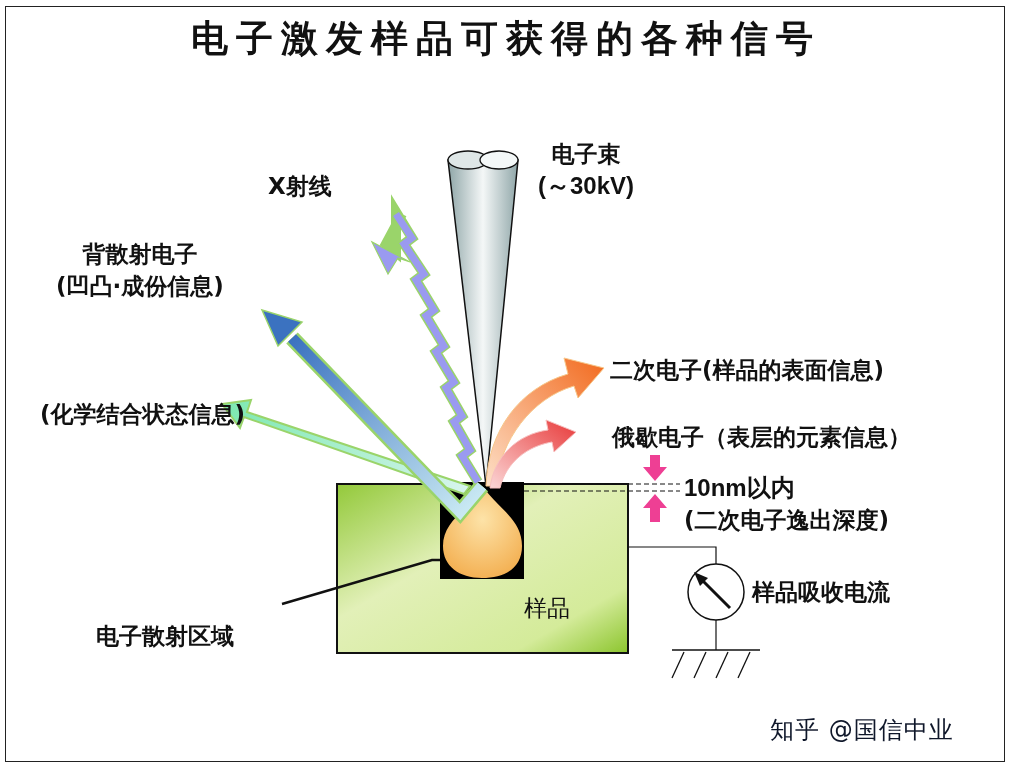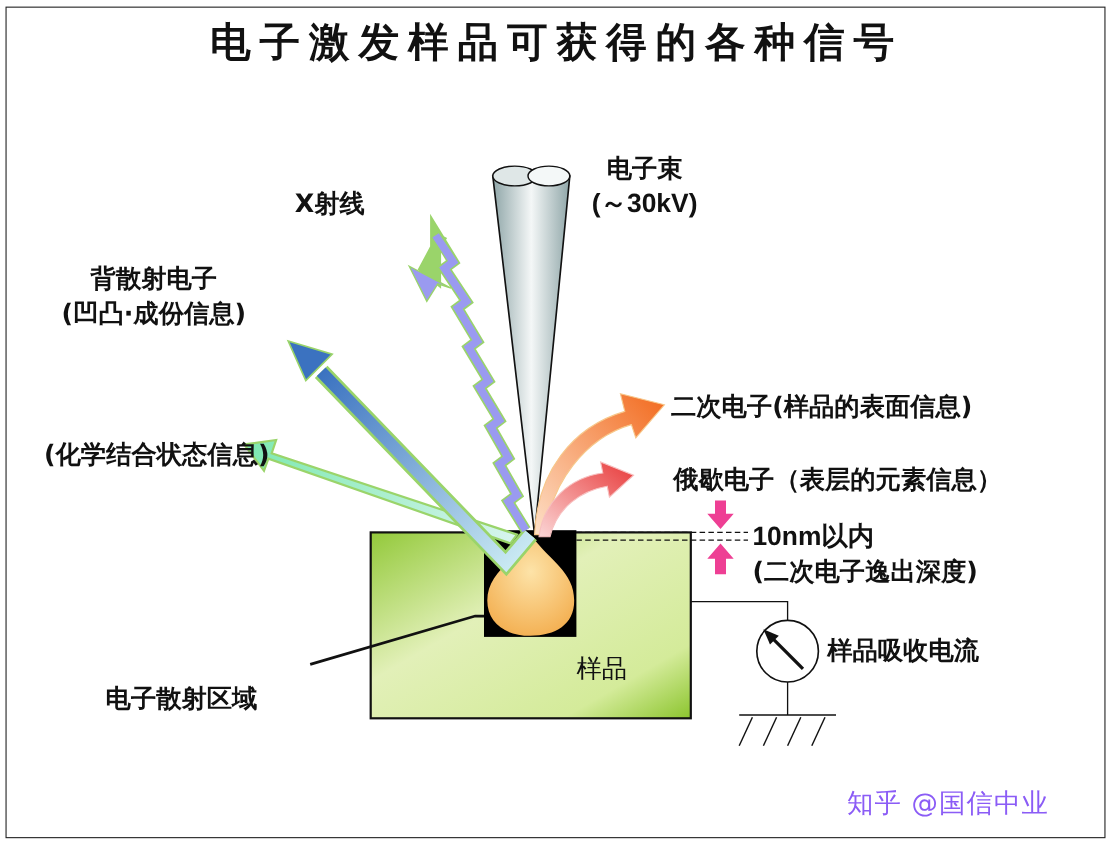--- a/index.html
+++ b/index.html
@@ -3,21 +3,21 @@
 <meta charset="utf-8">
 <style>
   html,body{margin:0;padding:0;background:#ffffff;}
   body{width:1012px;height:771px;position:relative;overflow:hidden;font-family:"DejaVu Sans","Liberation Sans",sans-serif;}
   .frame{position:absolute;left:5px;top:6px;width:1000px;height:756px;border:1.5px solid #222;box-sizing:border-box;background:#fff;}
   .title{position:absolute;left:0;top:14px;width:1012px;text-align:center;font-family:"DejaVu Serif","Liberation Serif",serif;font-weight:bold;font-size:37px;letter-spacing:8px;color:#111;}
   .lbl{position:absolute;font-weight:bold;font-size:23px;color:#111;line-height:32px;white-space:nowrap;}
   .lbl .l2{display:block;}
   .ctr{text-align:center;}
   .ser{font-family:Liberation Sans, sans-serif;}
-  .watermark{position:absolute;left:770px;top:714px;font-size:24px;color:#8b5cf6;letter-spacing:1px;}
+  .watermark{position:absolute;left:770px;top:714px;font-size:24px;color:#0f172a;letter-spacing:1px;}
   svg{position:absolute;left:0;top:0;}
 </style>
 </head>
 <body>
 
 <div class="frame"></div>
 
 <div class="title">电子激发样品可获得的各种信号</div>
 
 <svg width="1012" height="771" viewBox="0 0 1012 771">

